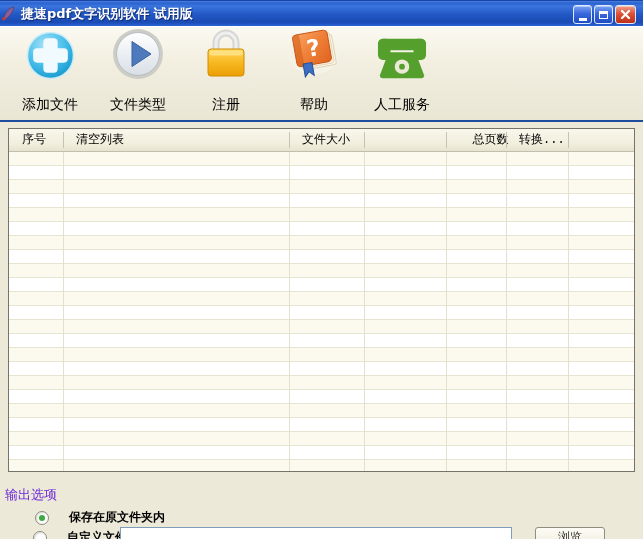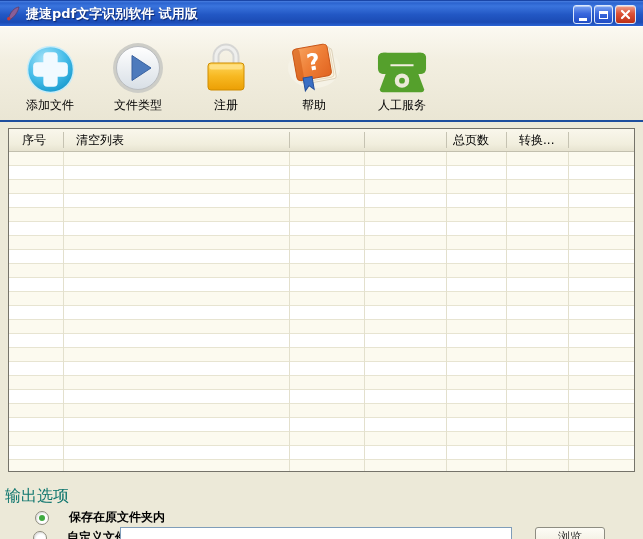--- a/index.html
+++ b/index.html
@@ -3,61 +3,61 @@
 <meta charset="utf-8">
 <style>
   html,body{margin:0;padding:0;}
   body{font-family:"DejaVu Sans","Liberation Sans",sans-serif;}
   .window{position:relative;width:643px;height:539px;overflow:hidden;background:#ece9d8;}
 
   
   .titlebar{position:absolute;left:0;top:0;width:643px;height:26px;
     background:linear-gradient(to bottom,#4a7fe0 0%,#2b63cf 8%,#3a74dd 20%,#2257c4 55%,#1b4bb4 85%,#2a63d4 100%);
     border-top:1px solid #16folder;border-top:1px solid #1a46a8;
-    display:flex;align-items:center;box-sizing:border-box;padding-left:5px;}
+    display:flex;align-items:center;box-sizing:border-box;}
   .titlebar .app-icon{width:17px;height:17px;margin-right:4px;flex:0 0 auto;}
   .titlebar .title-text{color:#ffffff;font-size:13px;font-weight:bold;
     text-shadow:1px 1px 1px rgba(10,30,90,.8);white-space:nowrap;}
   .win-controls{position:absolute;right:7px;top:4px;display:flex;gap:2px;}
   .win-btn{width:19px;height:19px;border:1px solid #dce8fb;border-radius:3px;box-sizing:border-box;
     display:flex;align-items:center;justify-content:center;
     background:linear-gradient(to bottom,#7aa3f2 0%,#3a68dd 45%,#1f4cc4 100%);
     box-shadow:inset 0 1px 0 rgba(255,255,255,.45);cursor:pointer;padding:0;}
   .win-btn.close{width:21px;background:linear-gradient(to bottom,#f0a08c 0%,#dd5236 45%,#bc3017 100%);}
   .glyph-min{display:block;width:8px;height:3px;background:#fff;margin-top:9px;}
   .glyph-max{display:block;width:9px;height:8px;border:1px solid #fff;border-top:3px solid #fff;box-sizing:border-box;}
 
   
   .toolbar{position:absolute;left:0;top:26px;width:643px;height:94px;box-sizing:border-box;
     background:linear-gradient(to bottom,#fbf9f1 0%,#f3efe1 35%,#eae6d4 100%);
     border-top:1px solid #ffffff;
     display:flex;align-items:flex-end;padding:0 0 6px 6px;}
   .toolbar-sep{position:absolute;left:0;top:120px;width:643px;height:2px;background:#1d4e9e;}
   .tool{width:88px;display:flex;flex-direction:column;align-items:center;justify-content:flex-end;
     cursor:pointer;background:none;border:none;padding:0;}
-  .tool .tool-label{font-size:12px;color:#000;margin-top:3px;white-space:nowrap;}
+  .tool .tool-label{font-size:14px;color:#000;margin-top:16px;white-space:nowrap;}
   .tool .icon-box{height:60px;display:flex;align-items:flex-end;justify-content:center;}
 
   
   .file-table{position:absolute;left:8px;top:128px;width:625px;height:342px;box-sizing:content-box;
     border:1px solid #75736a;background:#ffffff;}
   .table-header{position:relative;height:22px;
     background:linear-gradient(to bottom,#f9f7ec 0%,#f1eedd 70%,#e7e3d0 100%);
-    border-bottom:1px solid #c2bfae;display:flex;}
+    border-bottom:1px solid #c2bfae;display:flex;font-family:Liberation Mono, monospace;}
   .th{position:absolute;top:0;height:22px;line-height:22px;font-size:12px;color:#000;
     padding-left:13px;box-sizing:border-box;cursor:pointer;white-space:nowrap;overflow:hidden;}
   .hsep{position:absolute;top:3px;width:1px;height:16px;background:#c6c3b2;}
   .table-body{position:relative;height:319px;
     background:repeating-linear-gradient(to bottom,
       #fcfaef 0px,#fcfaef 13px,#e7e4d1 13px,#e7e4d1 14px,
       #ffffff 14px,#ffffff 27px,#e7e4d1 27px,#e7e4d1 28px);}
   .vline{position:absolute;top:0;bottom:0;width:1px;background:#e3e0cd;}
 
   
-  .section-label{position:absolute;left:5px;top:486px;font-size:16px;color:#0f766e;}
+  .section-label{position:absolute;left:5px;top:486px;font-size:13px;color:#6d28d9;}
   .radio-row{position:absolute;display:flex;align-items:center;gap:20px;}
   .radio{width:12px;height:12px;border-radius:50%;border:1px solid #8d8b7c;background:#fff;
     box-shadow:inset 1px 1px 2px rgba(0,0,0,.15);position:relative;cursor:pointer;flex:0 0 auto;}
   .radio.selected::after{content:"";position:absolute;left:3px;top:3px;width:6px;height:6px;
     border-radius:50%;background:#3faa3f;}
   .radio-label{font-size:12px;font-weight:bold;color:#000;white-space:nowrap;}
   .path-input{position:absolute;left:120px;top:527px;width:392px;height:20px;box-sizing:border-box;
     border:1px solid #7f9db9;background:#fff;font-size:12px;padding:2px 4px;}
   .browse-btn{position:absolute;left:535px;top:527px;width:70px;height:21px;box-sizing:border-box;
     border:1px solid #8e8d82;border-radius:3px;font-size:12px;color:#333;
@@ -190,21 +190,22 @@
       <span class="tool-label">人工服务</span>
     </button>
 
   </div>
   <div class="toolbar-sep"></div>
 
   <div class="file-table">
     <div class="table-header">
       <div class="th" style="left:0;width:54px;">序号</div>
       <div class="th" style="left:54px;width:226px;">清空列表</div>
-      <div class="th" style="left:431px;width:60px;">总页数</div>
+      <div class="th" style="left:280px;width:75px;">文件大小</div>
+      <div class="th" style="left:445px;width:60px;text-align:center;">总页数</div>
       <div class="th" style="left:497px;width:62px;">转换...</div>
       <div class="th" style="left:559px;width:66px;"></div>
       <div class="hsep" style="left:54px;"></div>
       <div class="hsep" style="left:280px;"></div>
       <div class="hsep" style="left:355px;"></div>
       <div class="hsep" style="left:437px;"></div>
       <div class="hsep" style="left:497px;"></div>
       <div class="hsep" style="left:559px;"></div>
     </div>
     <div class="table-body">

